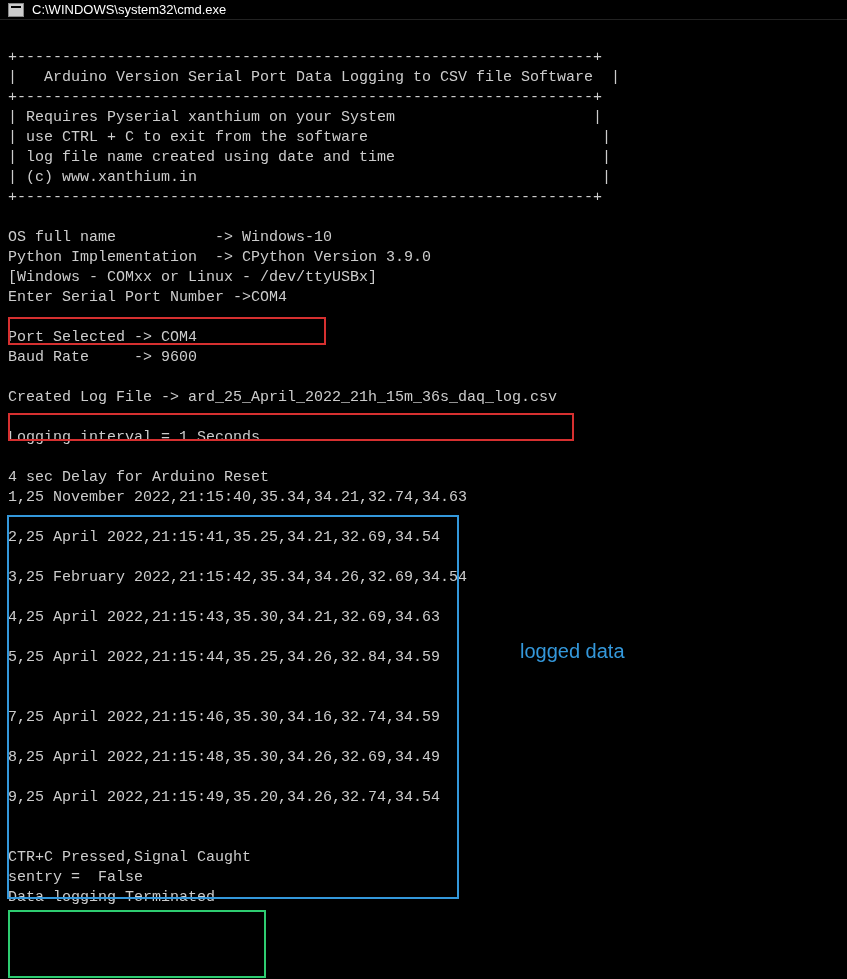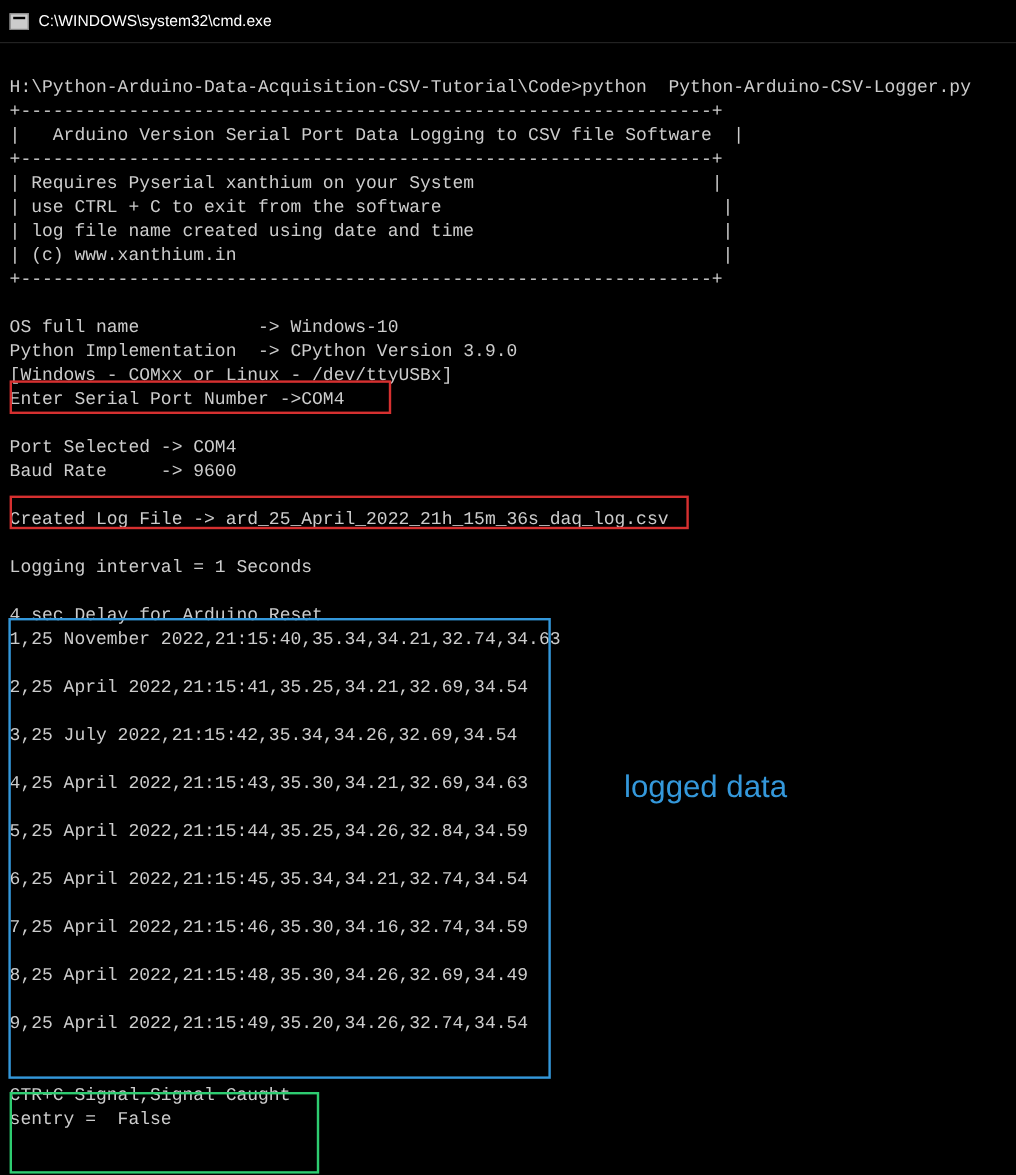--- a/index.html
+++ b/index.html
@@ -10,21 +10,21 @@
     body {
       background: #000;
       width: 847px;
       height: 979px;
       font-family: Consolas, 'Courier New', monospace;
       overflow: hidden;
       position: relative;
     }
     .titlebar {
       background: #000;
-      height: 36px;
+      height: 20px;
       display: flex;
       align-items: center;
       padding-left: 8px;
       border-bottom: 1px solid #222;
     }
     .app-icon {
       width: 16px;
       height: 14px;
       background: #ccc;
       margin-right: 8px;
@@ -86,39 +86,38 @@
     .green-box {
       border: 2px solid #2ecc71;
       top: 910px;
       left: 8px;
       width: 258px;
       height: 68px;
     }
     .annotation {
       position: absolute;
       color: #3498db;
-      font-size: 26px;
+      font-size: 20px;
       font-family: 'Segoe UI', Tahoma, sans-serif;
     }
     .annotation-logged {
       top: 640px;
       left: 520px;
     }
   </style>
 </head>
 <body>
 
 <div class="titlebar">
   <div class="app-icon"></div>
   <div class="titlebar-text">C:\WINDOWS\system32\cmd.exe</div>
 </div>
 
 <div class="terminal">
   <div class="blank"></div>
-  <div class="line">H:\Python-Arduino-Data-Acquisition-CSV-Tutorial\Code&gt;python  Python-Arduino-CSV-Logger.py</div>
   <div class="line">+----------------------------------------------------------------+</div>
   <div class="line">|   Arduino Version Serial Port Data Logging to CSV file Software  |</div>
   <div class="line">+----------------------------------------------------------------+</div>
   <div class="line">| Requires Pyserial xanthium on your System                      |</div>
   <div class="line">| use CTRL + C to exit from the software                          |</div>
   <div class="line">| log file name created using date and time                       |</div>
   <div class="line">| (c) www.xanthium.in                                             |</div>
   <div class="line">+----------------------------------------------------------------+</div>
   <div class="blank"></div>
   <div class="line">OS full name           -&gt; Windows-10</div>
@@ -131,36 +130,36 @@
   <div class="blank"></div>
   <div class="line">Created Log File -&gt; ard_25_April_2022_21h_15m_36s_daq_log.csv</div>
   <div class="blank"></div>
   <div class="line">Logging interval = 1 Seconds</div>
   <div class="blank"></div>
   <div class="line">4 sec Delay for Arduino Reset</div>
   <div class="line">1,25 November 2022,21:15:40,35.34,34.21,32.74,34.63</div>
   <div class="blank"></div>
   <div class="line">2,25 April 2022,21:15:41,35.25,34.21,32.69,34.54</div>
   <div class="blank"></div>
-  <div class="line">3,25 July 2022,21:15:42,35.34,34.26,32.69,34.54</div>
+  <div class="line">3,25 February 2022,21:15:42,35.34,34.26,32.69,34.54</div>
   <div class="blank"></div>
   <div class="line">4,25 April 2022,21:15:43,35.30,34.21,32.69,34.63</div>
   <div class="blank"></div>
   <div class="line">5,25 April 2022,21:15:44,35.25,34.26,32.84,34.59</div>
   <div class="blank"></div>
-  <div class="line">6,25 April 2022,21:15:45,35.34,34.21,32.74,34.54</div>
   <div class="blank"></div>
   <div class="line">7,25 April 2022,21:15:46,35.30,34.16,32.74,34.59</div>
   <div class="blank"></div>
   <div class="line">8,25 April 2022,21:15:48,35.30,34.26,32.69,34.49</div>
   <div class="blank"></div>
   <div class="line">9,25 April 2022,21:15:49,35.20,34.26,32.74,34.54</div>
   <div class="blank"></div>
   <div class="blank"></div>
-  <div class="line">CTR+C Signal,Signal Caught</div>
+  <div class="line">CTR+C Pressed,Signal Caught</div>
   <div class="line">sentry =  False</div>
+  <div class="line">Data logging Terminated</div>
 </div>
 
 <div class="highlight-box red-box-1"></div>
 <div class="highlight-box red-box-2"></div>
 <div class="highlight-box blue-box"></div>
 <div class="highlight-box green-box"></div>
 <div class="annotation annotation-logged">logged data</div>
 
 </body></html>

